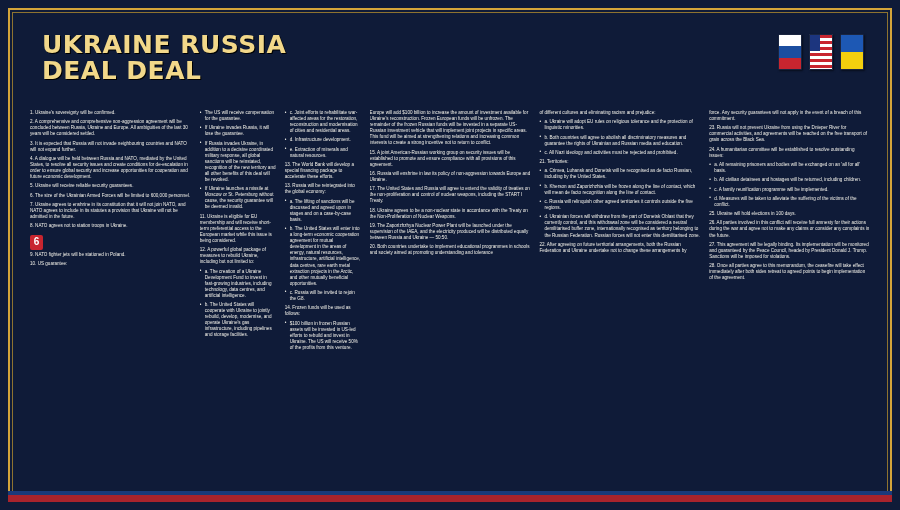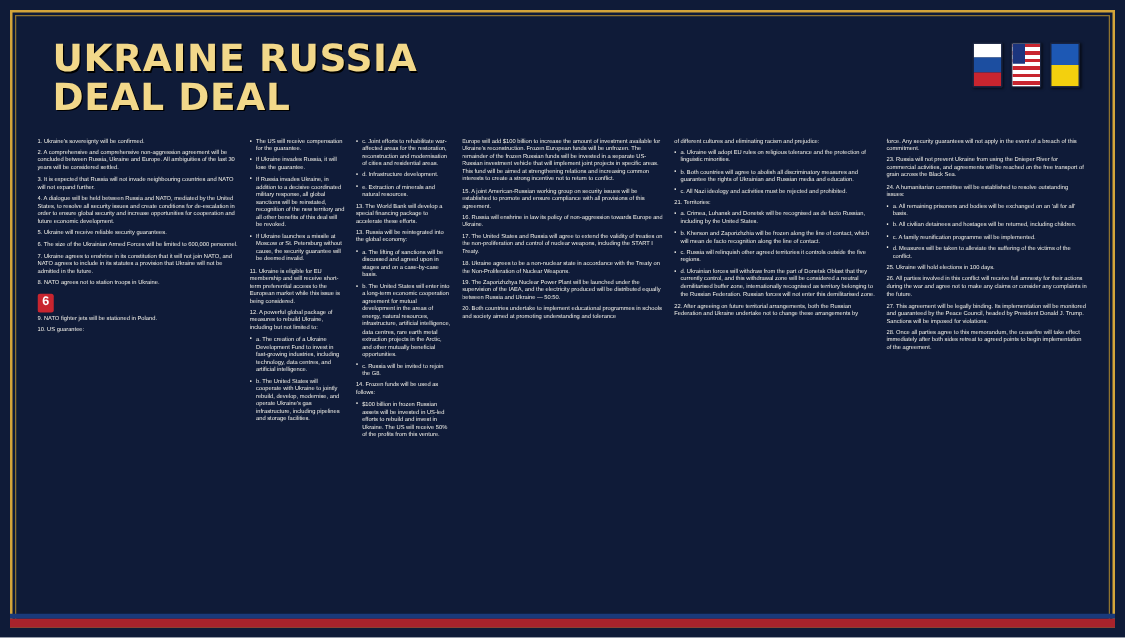--- a/index.html
+++ b/index.html
@@ -41,21 +41,21 @@
     display:flex;
     align-items:flex-start;
     justify-content:space-between;
     height:86px;
   }
   .title-wrap{padding-left:12px;padding-top:8px;}
   .title{
     color:#f2d88a;
     font-family:"DejaVu Sans",sans-serif;
     font-weight:bold;
-    font-size:30px;
+    font-size:25px;
     line-height:1.04;
     letter-spacing:0.5px;
     text-shadow:1px 1px 0 #000;
     margin:0;
   }
   .title .l2{display:block;}
   .flags{display:flex;gap:7px;align-items:flex-start;padding-top:10px;padding-right:6px;}
   .flag{
     width:22px;height:34px;
     border:1px solid #1a2540;

